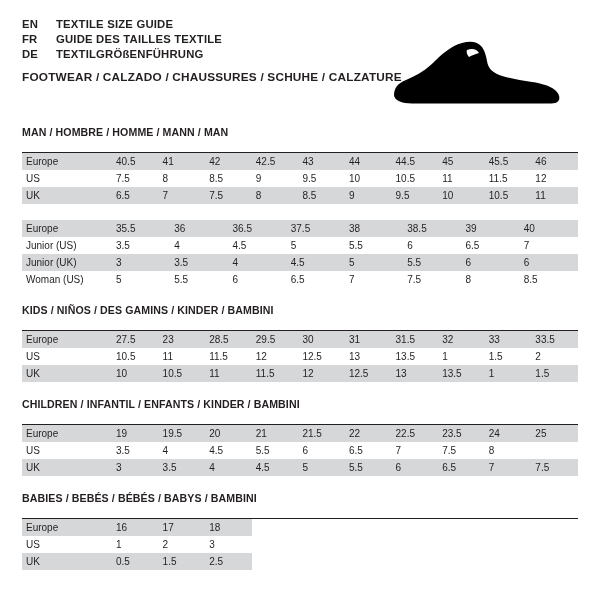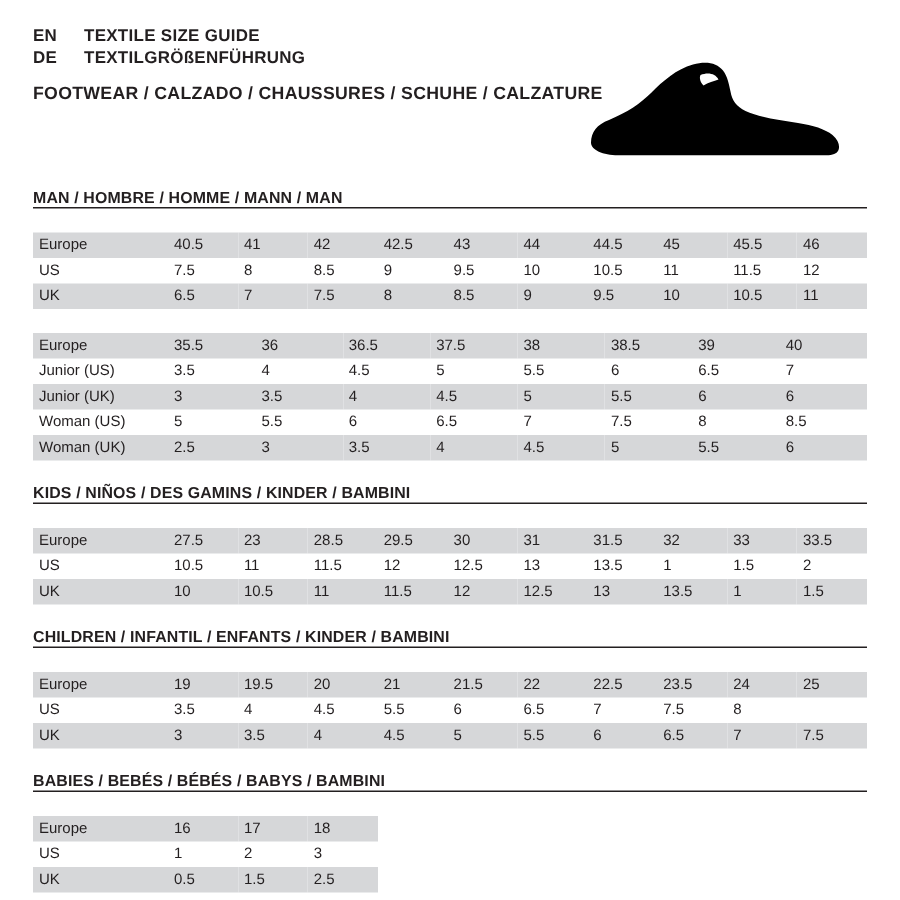--- a/index.html
+++ b/index.html
@@ -60,23 +60,23 @@
   }
 
   
   .section {
     margin-top: 16px;
   }
   .section-title {
     font-size: 10.6px;
     font-weight: bold;
     letter-spacing: 0.1px;
-    padding-bottom: 0;
+    padding-bottom: 14px;
     border-bottom: 1px solid #231f20;
-    margin-bottom: 16px;
+    margin-bottom: 0;
   }
   table.size {
     border-collapse: collapse;
     width: 100%;
     font-size: 10px;
     table-layout: fixed;
   }
   table.size td {
     height: 17px;
     padding: 0 0 0 4px;
@@ -103,20 +103,24 @@
 <body>
 
 <div class="page">
 
   <div class="header">
     <table class="lang-table">
       <tbody>
         <tr>
           <td class="lang-code">EN</td>
           <td class="lang-text">TEXTILE SIZE GUIDE</td>
+        </tr>
+        <tr>
+          <td class="lang-code">FR</td>
+          <td class="lang-text">GUIDE DES TAILLES TEXTILE</td>
         </tr>
         <tr>
           <td class="lang-code">DE</td>
           <td class="lang-text">TEXTILGRÖßENFÜHRUNG</td>
         </tr>
       </tbody>
     </table>
 
     <svg class="shoe" viewBox="0 0 190 75">
       <path fill="#000000" d="M22,57 C22,50 26,45 34,42 C46,37 55,31 62,24 C70,16 79,8 90,5
@@ -216,31 +220,20 @@
           <td class="lbl">Woman (US)</td>
           <td>5</td>
           <td>5.5</td>
           <td>6</td>
           <td>6.5</td>
           <td>7</td>
           <td>7.5</td>
           <td>8</td>
           <td>8.5</td>
         </tr>
-        <tr class="shaded">
-          <td class="lbl">Woman (UK)</td>
-          <td>2.5</td>
-          <td>3</td>
-          <td>3.5</td>
-          <td>4</td>
-          <td>4.5</td>
-          <td>5</td>
-          <td>5.5</td>
-          <td>6</td>
-        </tr>
       </tbody>
     </table>
   </div>
 
   <div class="section">
     <div class="section-title">KIDS / NIÑOS / DES GAMINS / KINDER / BAMBINI</div>
     <table class="size">
       <tbody>
         <tr class="shaded">
           <td class="lbl">Europe</td>

